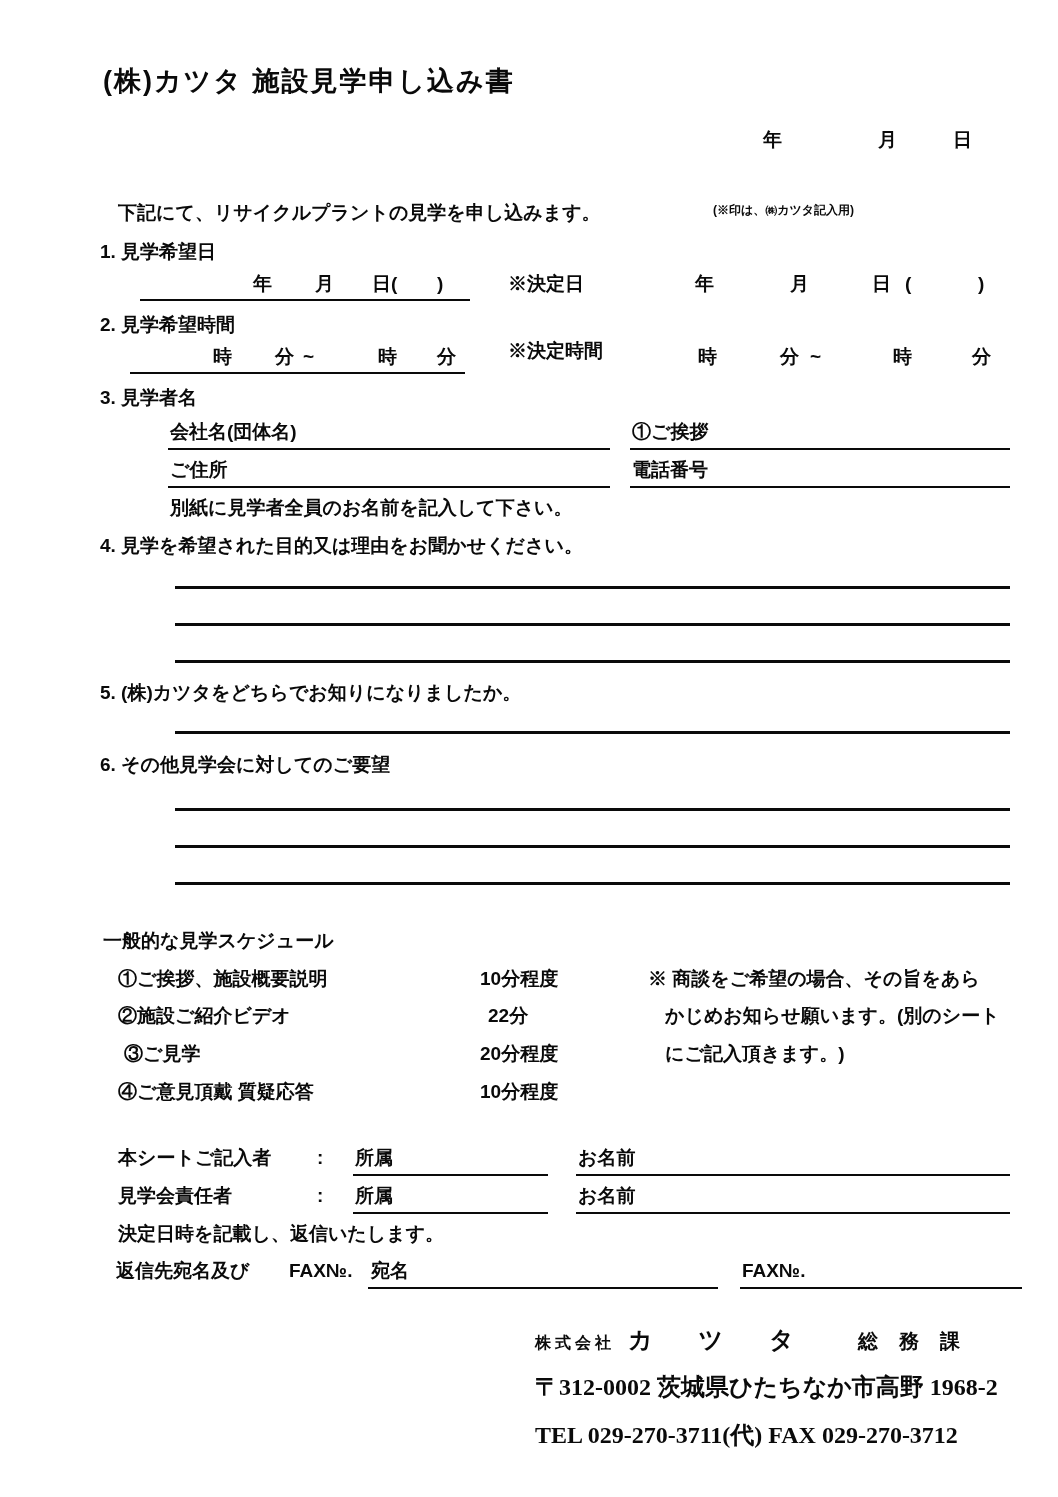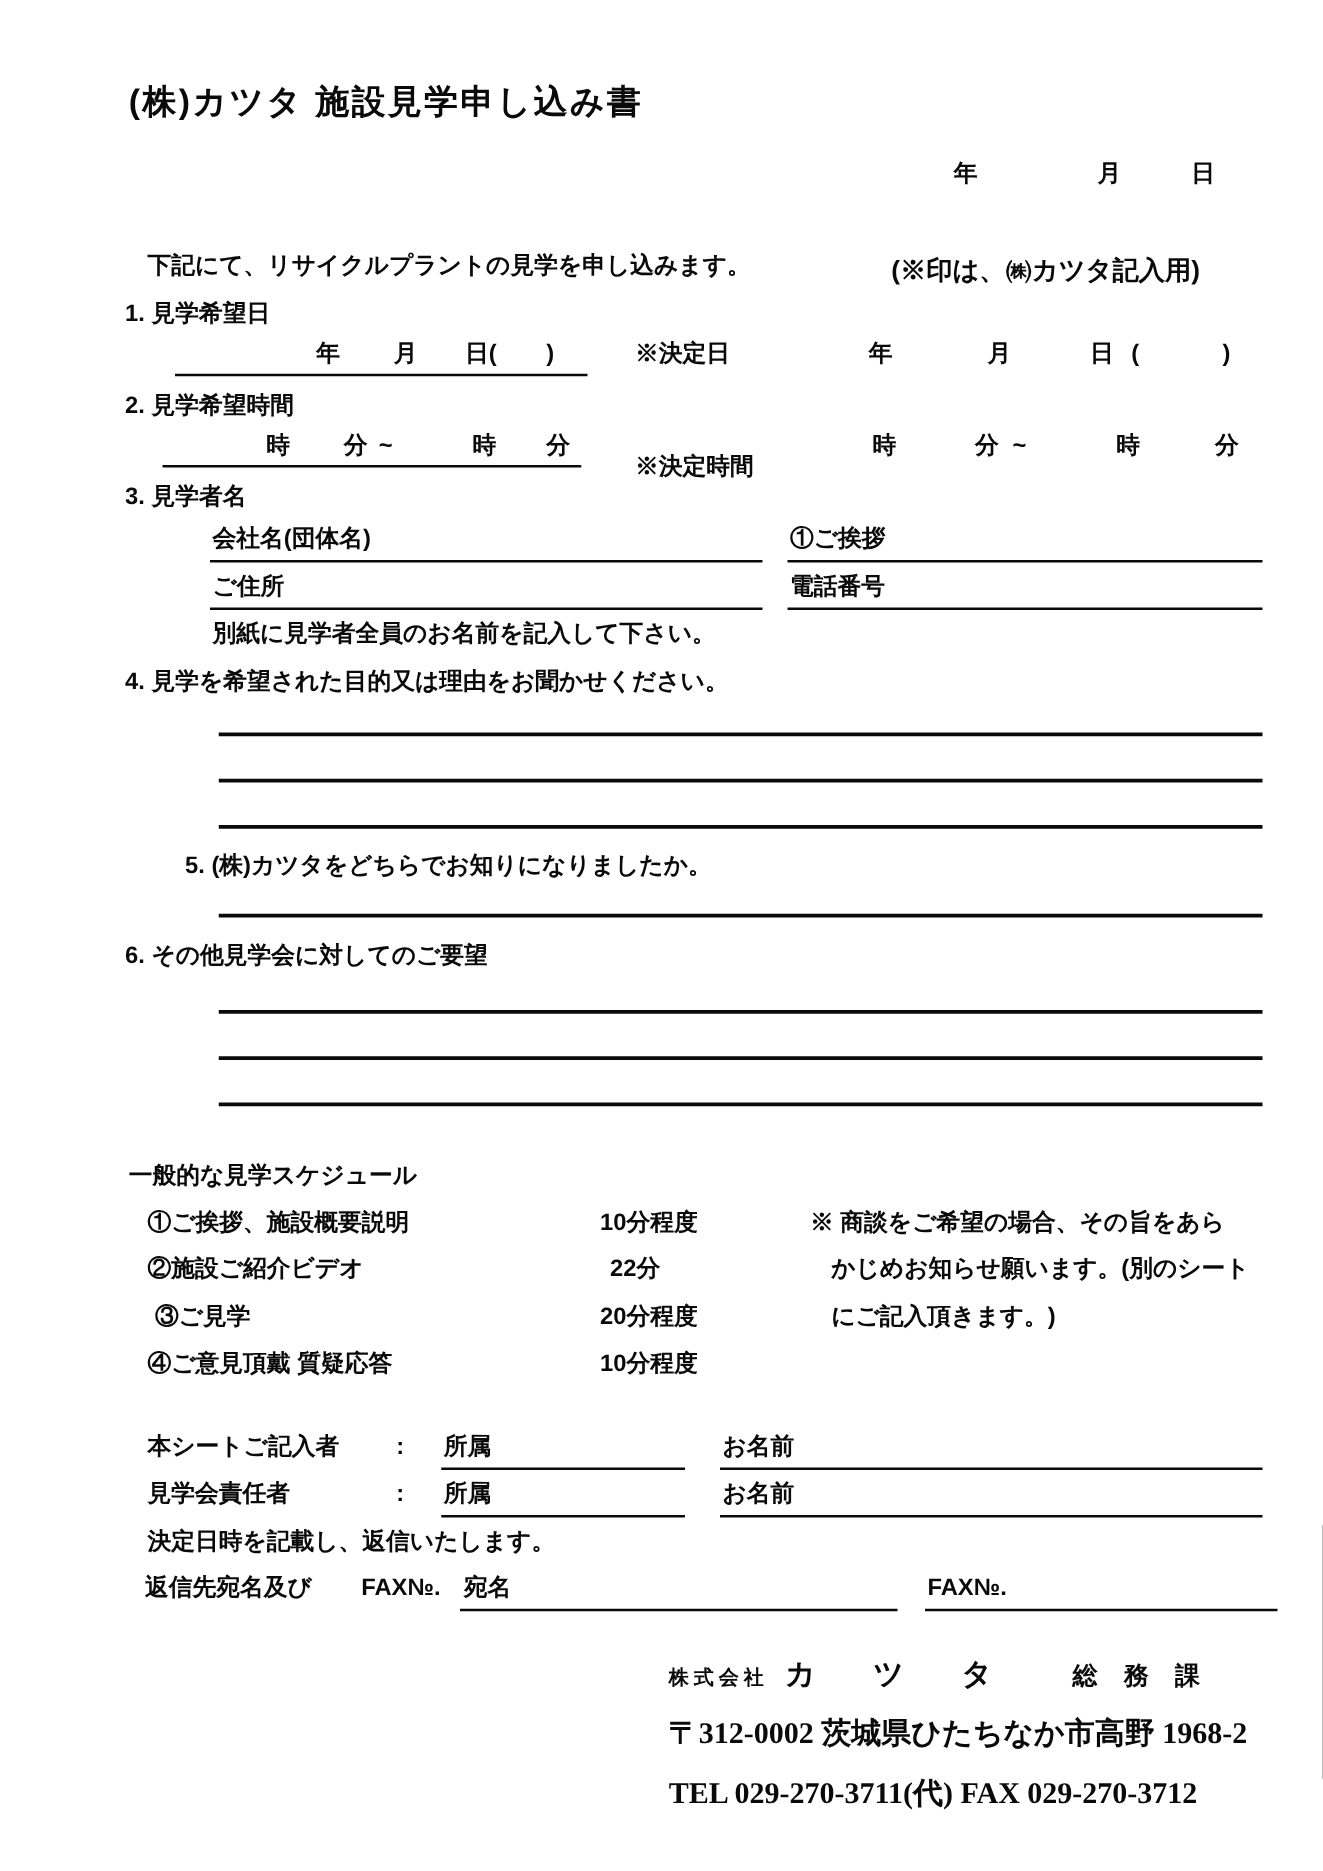--- a/index.html
+++ b/index.html
@@ -8,21 +8,21 @@
     width:1058px;height:1497px;
     margin:0 auto;
     background:#ffffff;
     color:#0a0a0a;
     font-family:"Liberation Sans",sans-serif;
     font-weight:700;
     overflow:hidden;
   }
   .t{position:absolute;white-space:nowrap;font-size:19px;line-height:1.3;}
   .title{font-size:27px;letter-spacing:2px;}
-  .sm{font-size:21px;}
+  .sm{font-size:12px;}
   .xs{font-size:16px;}
   .ln{position:absolute;height:0;border-top:2px solid #0a0a0a;}
   .thick{border-top-width:3px;}
   .serif{font-family:"Liberation Serif",serif;font-size:24px;}
   .co-name{font-size:24px;letter-spacing:46px;}
   .co-dept{font-size:20px;letter-spacing:21px;}
   .co-prefix{font-size:16px;letter-spacing:4px;}
 </style>
 </head>
 <body>
@@ -51,21 +51,21 @@
   <span class="t" style="left:905px;top:272px;">(</span>
   <span class="t" style="left:978px;top:272px;">)</span>
 
   <span class="t" style="left:100px;top:313px;">2. 見学希望時間</span>
   <div class="ln" style="left:130px;top:372px;width:335px;"></div>
   <span class="t" style="left:213px;top:345px;">時</span>
   <span class="t" style="left:275px;top:345px;">分</span>
   <span class="t" style="left:303px;top:345px;">~</span>
   <span class="t" style="left:378px;top:345px;">時</span>
   <span class="t" style="left:437px;top:345px;">分</span>
-  <span class="t" style="left:508px;top:362px;">※決定時間</span>
+  <span class="t" style="left:508px;top:339px;">※決定時間</span>
   <span class="t" style="left:698px;top:345px;">時</span>
   <span class="t" style="left:780px;top:345px;">分</span>
   <span class="t" style="left:810px;top:345px;">~</span>
   <span class="t" style="left:893px;top:345px;">時</span>
   <span class="t" style="left:972px;top:345px;">分</span>
 
   <span class="t" style="left:100px;top:386px;">3. 見学者名</span>
   <span class="t" style="left:170px;top:420px;">会社名(団体名)</span>
   <div class="ln" style="left:168px;top:448px;width:442px;"></div>
   <span class="t" style="left:632px;top:420px;">①ご挨拶</span>
@@ -74,21 +74,21 @@
   <div class="ln" style="left:168px;top:486px;width:442px;"></div>
   <span class="t" style="left:632px;top:458px;">電話番号</span>
   <div class="ln" style="left:630px;top:486px;width:380px;"></div>
   <span class="t" style="left:170px;top:496px;">別紙に見学者全員のお名前を記入して下さい。</span>
 
   <span class="t" style="left:100px;top:534px;">4. 見学を希望された目的又は理由をお聞かせください。</span>
   <div class="ln thick" style="left:175px;top:586px;width:835px;"></div>
   <div class="ln thick" style="left:175px;top:623px;width:835px;"></div>
   <div class="ln thick" style="left:175px;top:660px;width:835px;"></div>
 
-  <span class="t" style="left:100px;top:681px;margin-left:48px;">5. (株)カツタをどちらでお知りになりましたか。</span>
+  <span class="t" style="left:100px;top:681px;">5. (株)カツタをどちらでお知りになりましたか。</span>
   <div class="ln thick" style="left:175px;top:731px;width:835px;"></div>
 
   <span class="t" style="left:100px;top:753px;">6. その他見学会に対してのご要望</span>
   <div class="ln thick" style="left:175px;top:808px;width:835px;"></div>
   <div class="ln thick" style="left:175px;top:845px;width:835px;"></div>
   <div class="ln thick" style="left:175px;top:882px;width:835px;"></div>
 
   <span class="t" style="left:103px;top:929px;">一般的な見学スケジュール</span>
   <span class="t" style="left:118px;top:967px;">①ご挨拶、施設概要説明</span>
   <span class="t" style="left:480px;top:967px;">10分程度</span>

